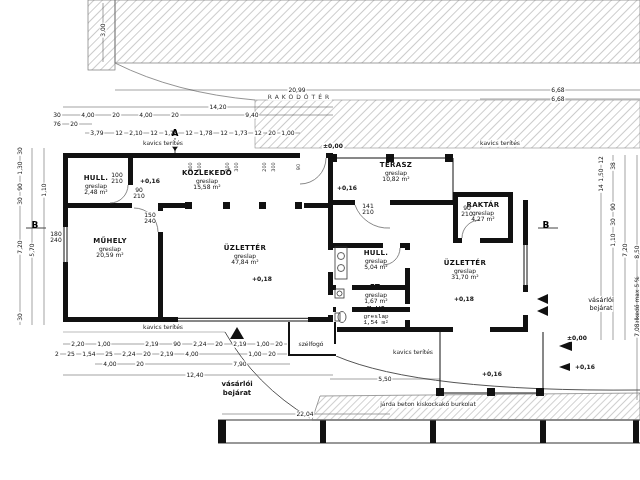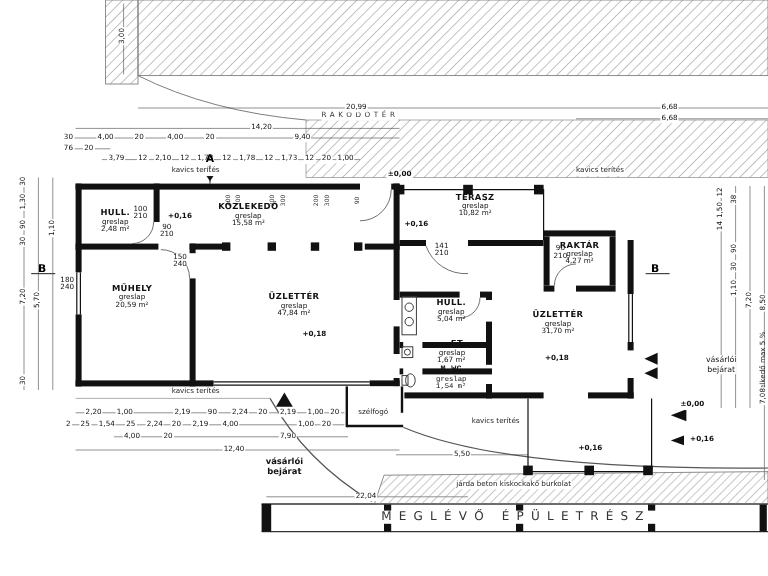--- a/index.html
+++ b/index.html
@@ -190,21 +190,20 @@
     <polygon points="570,363 570,371 559,367"></polygon>
   </g>
 </svg>
 
 <div id="labels">
 
   <div class="lbl tinyspaced" style="left:300px;top:97px">RAKODÓTÉR</div>
 
   <div class="lbl note" style="left:428px;top:404px">járda beton kiskockakő burkolat</div>
 
-  <div class="lbl spacedbig" style="left:430px;top:431px">MEGLÉVŐ ÉPÜLETRÉSZ</div>
 
   <div class="lbl entr" style="left:237px;top:389px">
     <div>vásárlói</div>
     <div>bejárat</div>
   </div>
 
   <div class="lbl entr2" style="left:601px;top:304px">
     <div>vásárlói</div>
     <div>bejárat</div>
   </div>
@@ -353,21 +352,21 @@
       <div class="lbl room" style="left: 483px; top: 212px;">
         <div class="rname">RAKTÁR</div>
         <div class="rsub">greslap</div>
         <div class="rsub">4,27 m²</div>
       </div>
       <div class="lbl room" style="left: 376px; top: 260px;">
         <div class="rname">HULL.</div>
         <div class="rsub">greslap</div>
         <div class="rsub">5,04 m²</div>
       </div>
-      <div class="lbl room" style="left: 376px; top: 294px; text-align: right;">
+      <div class="lbl room" style="left: 376px; top: 294px;">
         <div class="rname">ET.</div>
         <div class="rsub">greslap</div>
         <div class="rsub">1,67 m²</div>
       </div>
       <div class="lbl room" style="left: 376px; top: 316px; font-family: Liberation Mono, monospace;">
         <div class="rname">M.WC</div>
         <div class="rsub">greslap</div>
         <div class="rsub">1,54 m²</div>
       </div>
       <div class="lbl room" style="left: 465px; top: 270px;">

